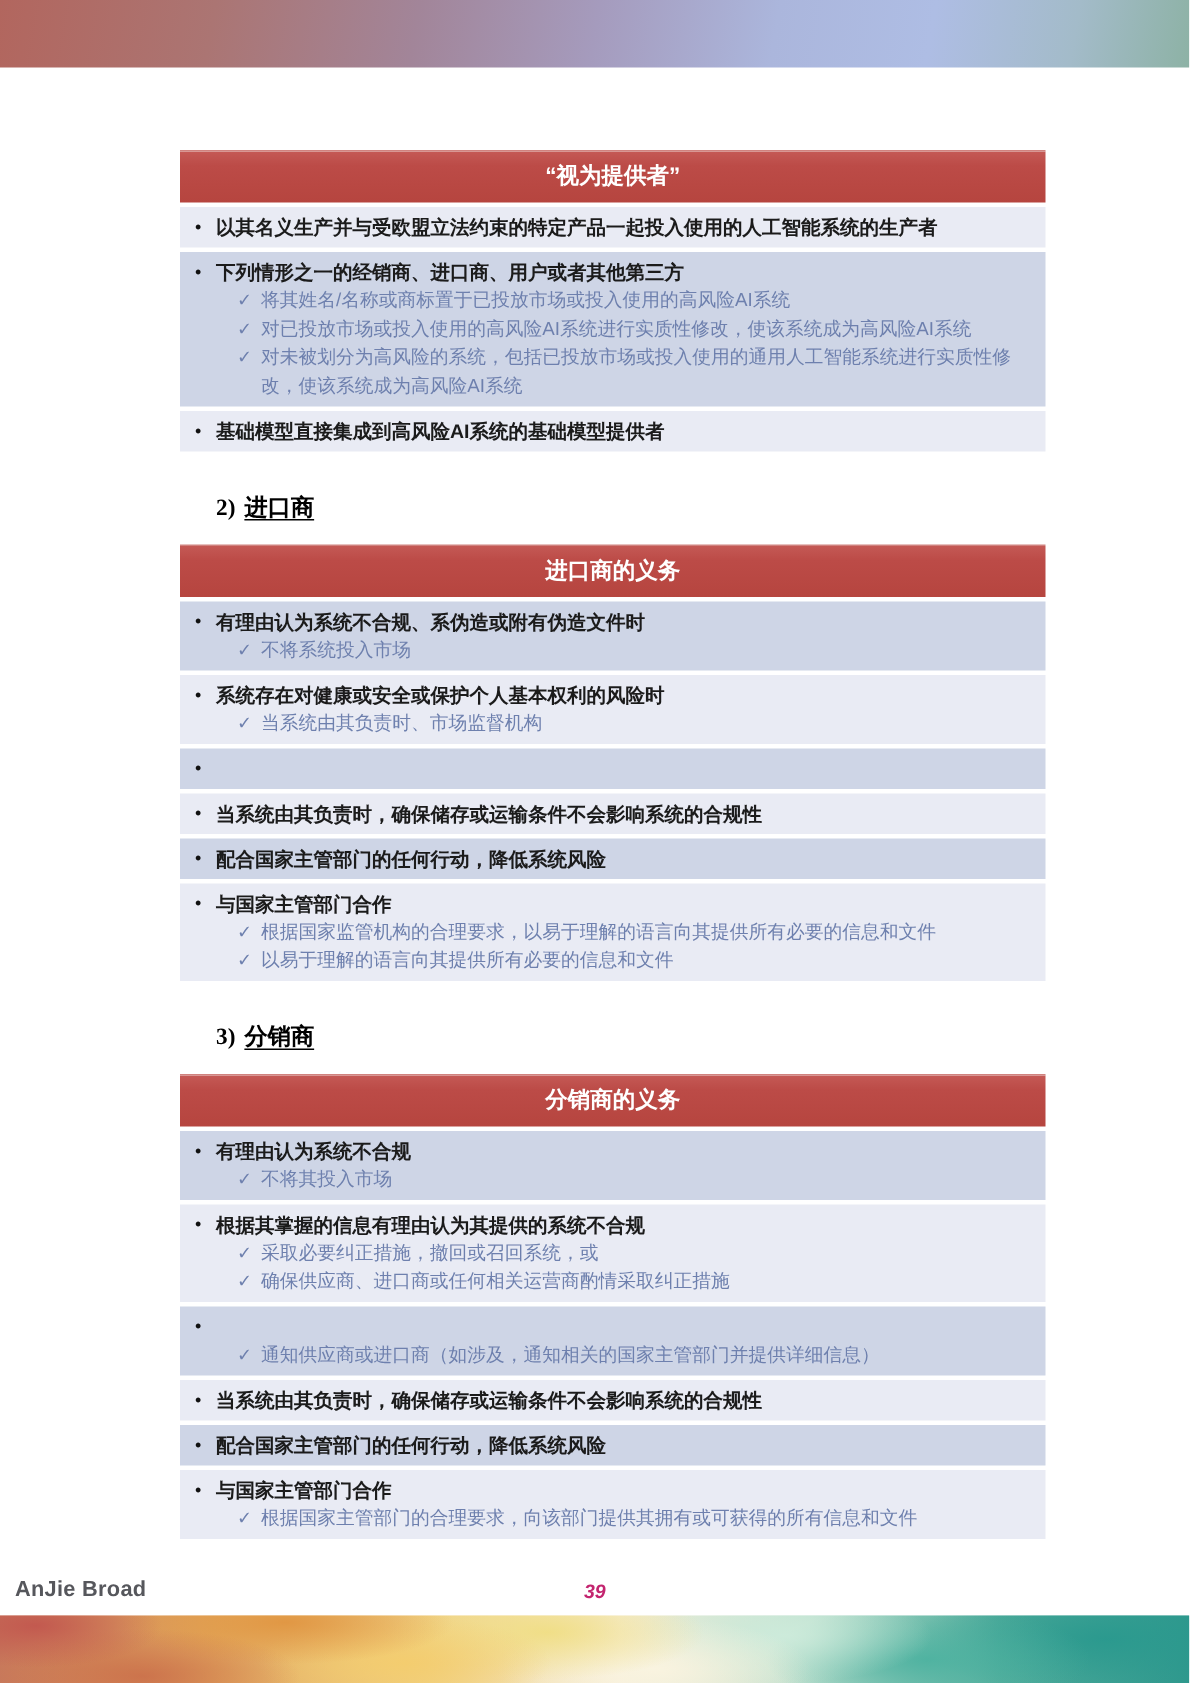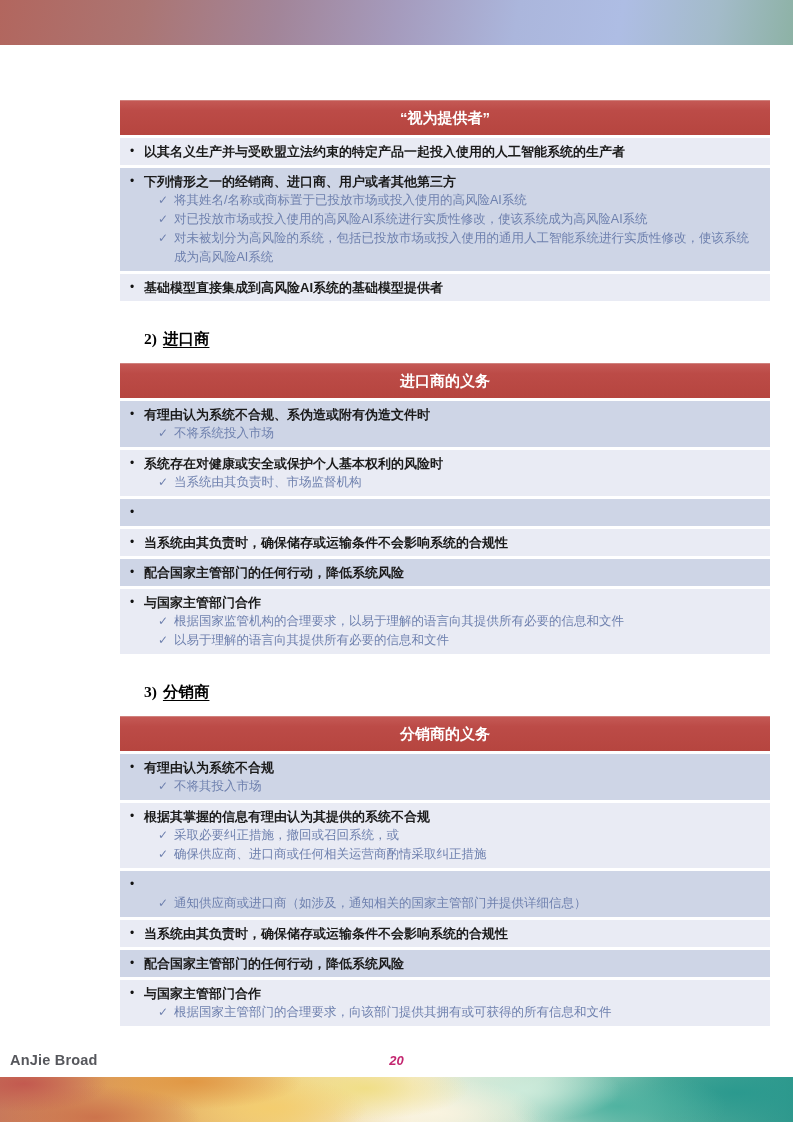--- a/index.html
+++ b/index.html
@@ -19,21 +19,21 @@
 
   
   .top-banner{
     position:absolute;top:0;left:0;width:793px;height:45px;
     background:linear-gradient(100deg,#b2665e 0%,#ab7573 18%,#a28599 35%,#a59bbd 50%,#abb6dc 65%,#aebde4 78%,#a3bbc9 90%,#8db2a5 100%);
   }
 
   
   .content{position:absolute;top:100px;left:120px;width:553px;}
 
-  section.obl-table{width:650px;}
+  section.obl-table{width:577px;}
   .t-head{
     background:linear-gradient(180deg,#c45955 0%,var(--header-red) 28%,#b6453f 100%);
     border-top:1.5px solid var(--header-red-edge);
     color:#ffffff;font-weight:bold;font-size:15px;text-align:center;
     padding:7px 0 8px 0;line-height:19px;margin-bottom:3px;
   }
   .t-row{padding:4px 10px;margin-bottom:3px;}
   .t-row:last-child{margin-bottom:0;}
   .band-start-light .t-row:nth-child(odd){background:var(--band-light);}
   .band-start-light .t-row:nth-child(even){background:var(--band-dark);}
@@ -250,18 +250,18 @@
               <span class="sub-text">根据国家主管部门的合理要求，向该部门提供其拥有或可获得的所有信息和文件</span>
             </div>
           </div>
         </div>
     </section>
 
   </div>
 
   <div class="footer">
     <span class="logo">AnJie Broad</span>
-    <span class="page-number">20</span>
+    <span class="page-number">39</span>
   </div>
 
   <div class="bottom-art"></div>
 
 </div>
 
 </body></html>

